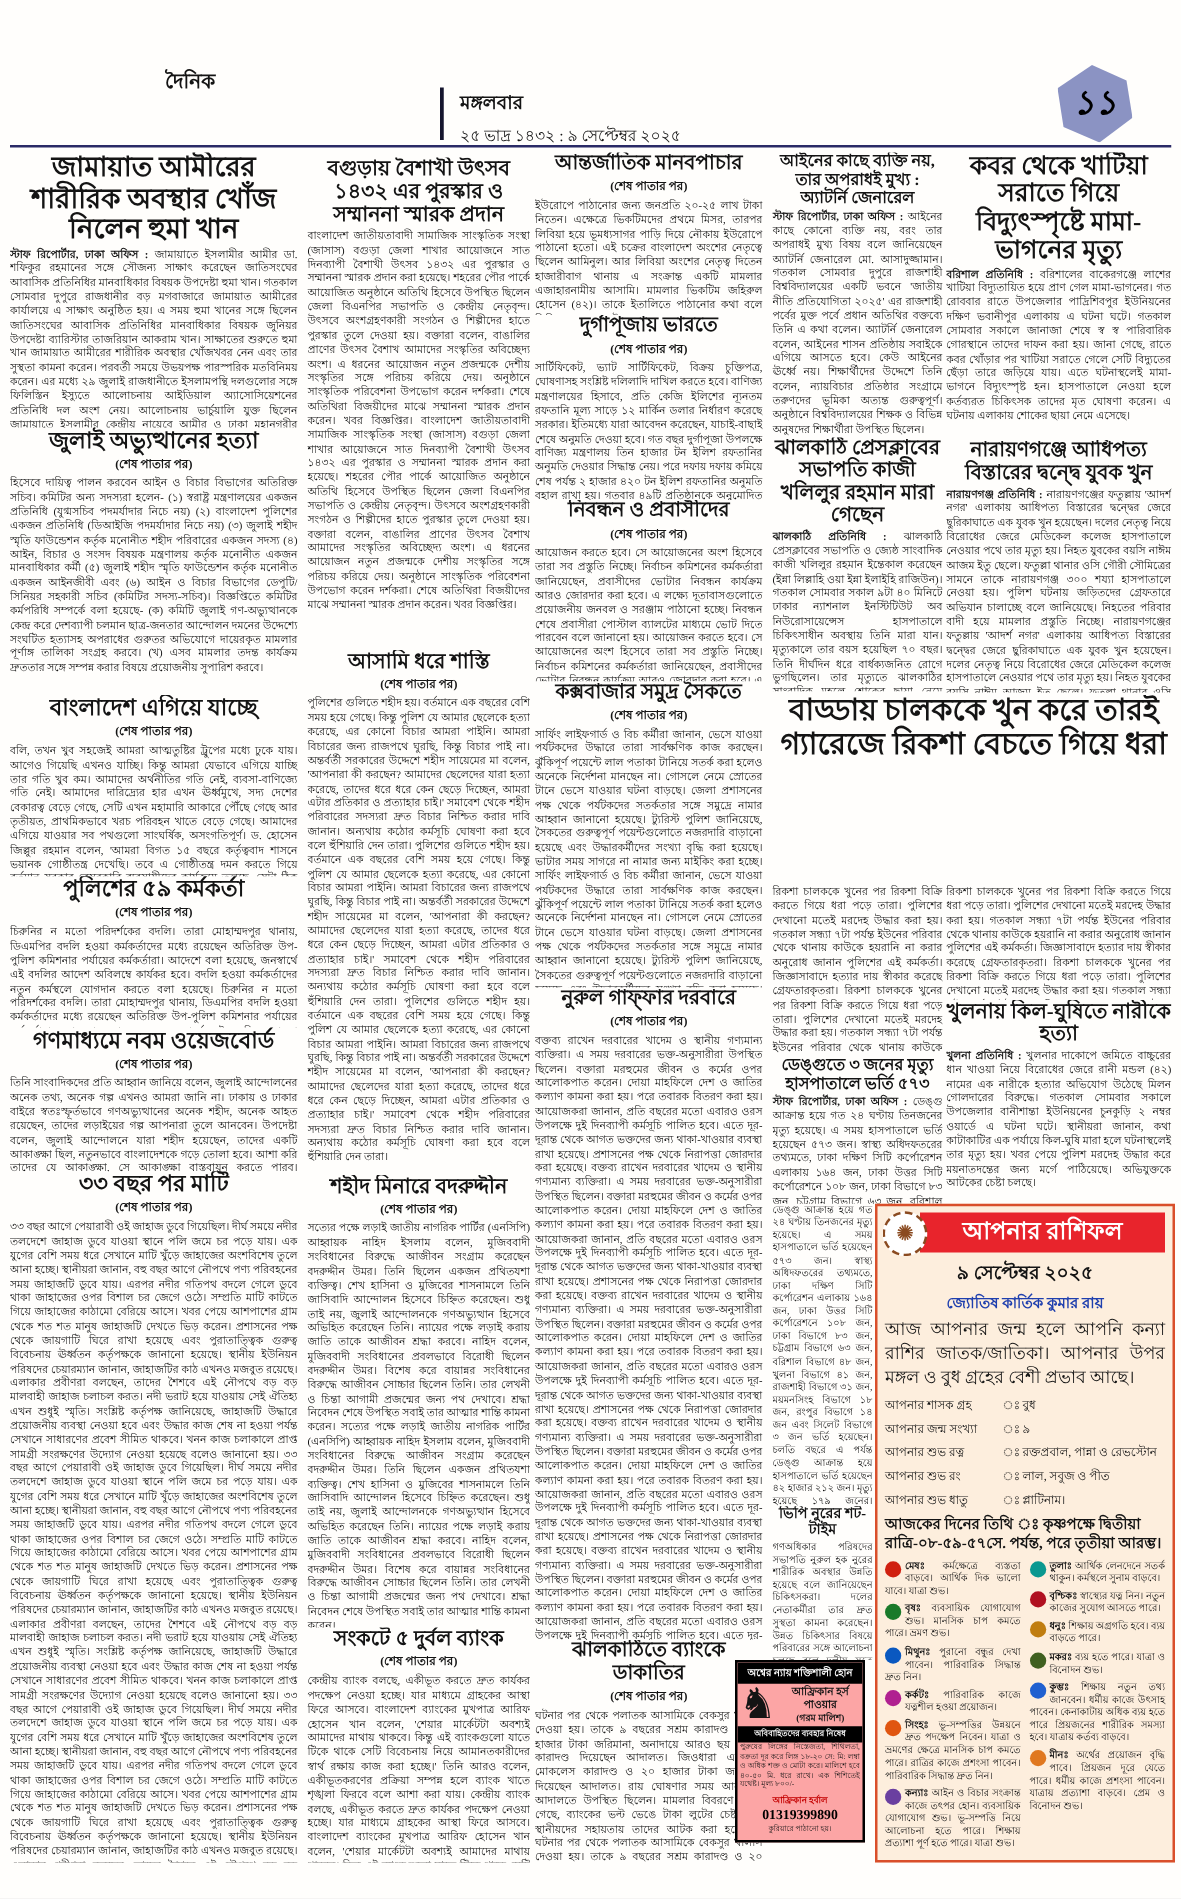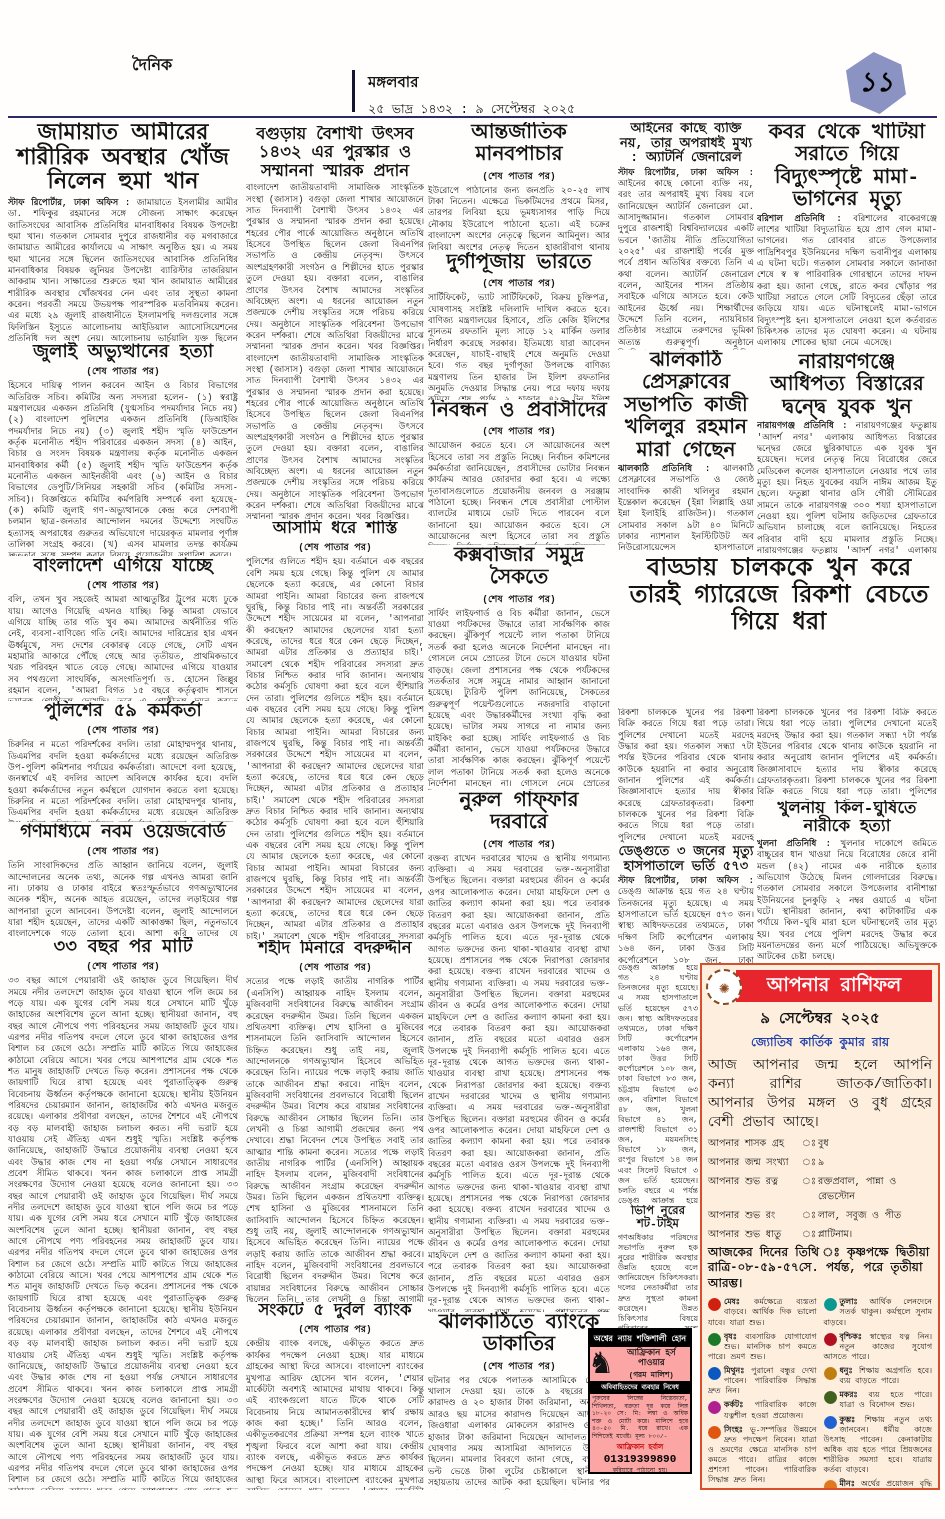--- a/index.html
+++ b/index.html
@@ -1,37 +1,37 @@
 <!DOCTYPE html>
 <html lang="bn"><head>
 <meta charset="utf-8">
 <style>
   html,body{margin:0;padding:0;background:#e8e8e8;}
   .page{position:relative;width:945px;height:1519px;background:#fffefc;overflow:hidden;
-        font-family:Liberation Mono, monospace;color:#141414;}
+        font-family:Liberation Serif, serif;color:#141414;}
   
   .brand{position:absolute;left:60px;top:58px;line-height:1;}
   .brand-top{display:block;margin-left:72px;font-size:16px;font-weight:900;letter-spacing:0;}
   .brand-main{display:block;font-size:47px;font-weight:900;letter-spacing:-2px;margin-top:-2px;}
   .mast-divider{position:absolute;left:352px;top:70px;width:3px;height:42px;background:#15152e;}
   .dateblock{position:absolute;left:368px;top:70px;}
   .weekday{font-size:15px;font-weight:bold;}
   .dateline{font-size:12.5px;margin-top:5px;}
   .page-badge{position:absolute;left:846px;top:52px;width:60px;height:62px;background:#8b93c3;
     clip-path:polygon(46% 0,92% 20%,100% 68%,56% 100%,8% 80%,0 30%);
     display:flex;align-items:center;justify-content:center;color:#000000;font-size:27px;font-weight:bold;font-style:italic;}
   .top-rule{position:absolute;left:8px;top:116px;width:929px;height:2px;background:#2a2a66;}
   
   .art{position:absolute;overflow:hidden;}
   .art h1,.art h2{margin:0 0 2px 0;text-align:center;line-height:1.12;font-weight:bold;}
   .h23{font-size:22px;}
   .h21{font-size:20px;}
   .h18{font-size:18px;}
   .h17{font-size:16.5px;}
-  .h16{font-size:20px;}
+  .h16{font-size:16px;}
   .h14{font-size:13px;}
   .h12{font-size:11.5px;}
   .h24{font-size:24px;}
   .cont{font-size:9.5px;font-weight:bold;text-align:center;margin:0 0 2px 0;}
   .body{font-size:8.6px;line-height:1.32;text-align:justify;margin:0;}
   .body-sm{font-size:7.8px;line-height:1.3;text-align:justify;margin:0;}
   .byline{font-weight:bold;}
   
   .horo{position:absolute;left:700px;top:963px;width:240px;height:527px;background:#fdeedd;
         border:2.5px solid #d94f2b;box-sizing:border-box;padding:4px 6px;overflow:hidden;}

